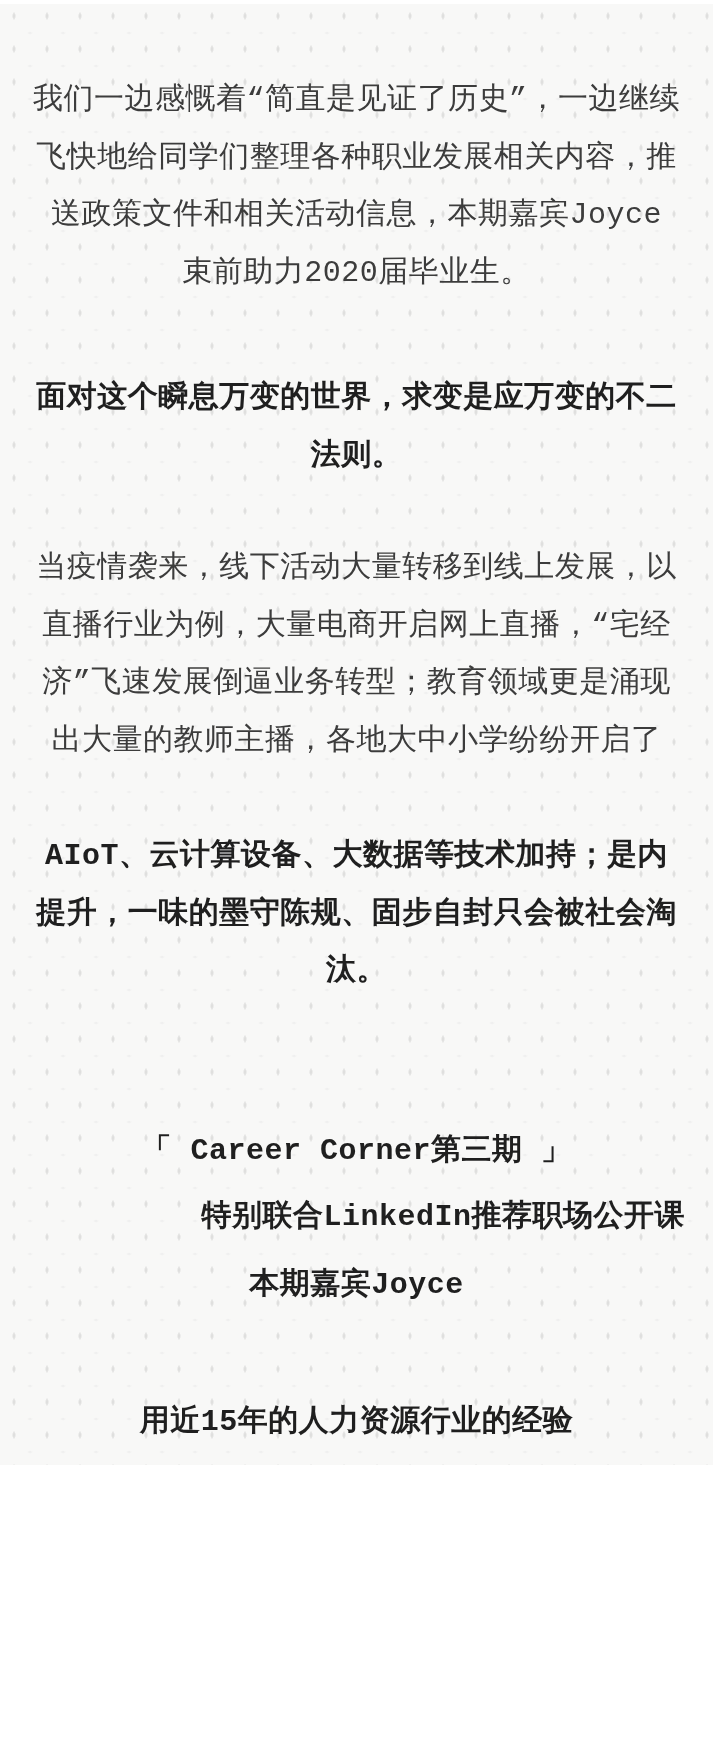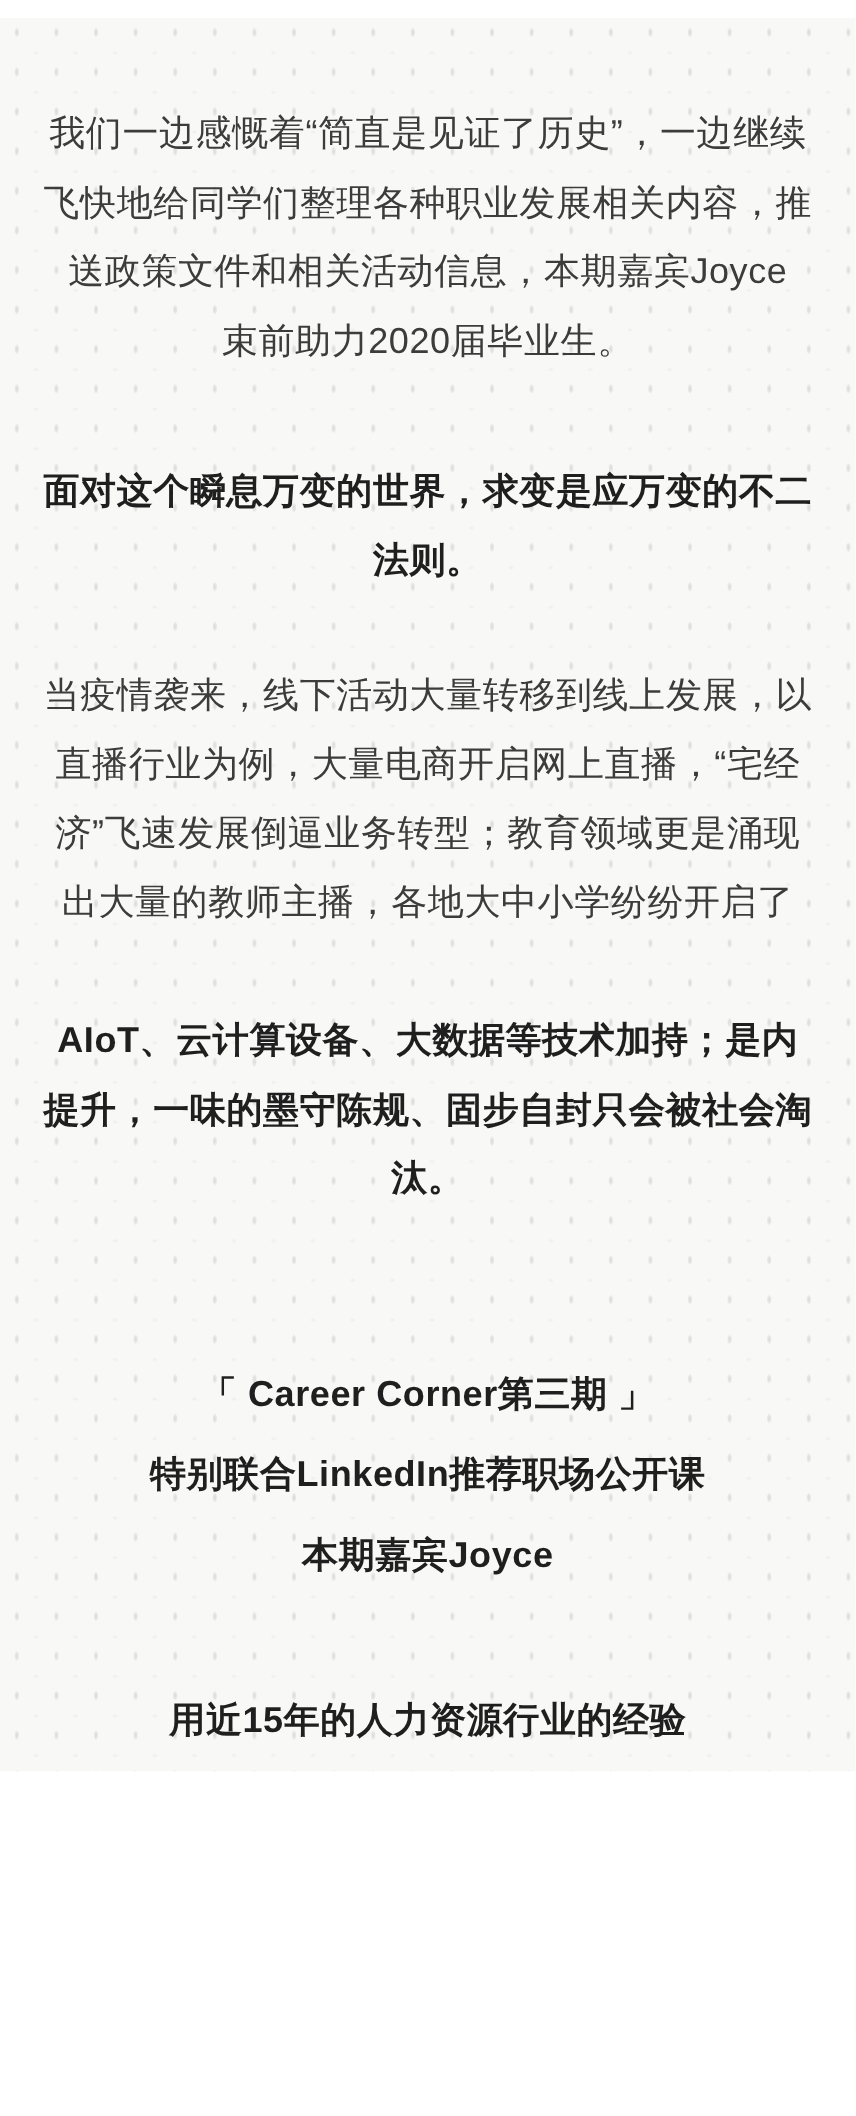--- a/index.html
+++ b/index.html
@@ -4,29 +4,29 @@
 <style>
   html, body {
     margin: 0;
     padding: 0;
     background: #ffffff;
   }
   .page {
     position: relative;
     width: 713px;
     height: 1461px;
-    margin: 15px auto;
+    margin: 4px auto;
     overflow: hidden;
     background-color: #f8f8f7;
     
     background-image:
       radial-gradient(2.5px 5.5px at 14px 12px, rgba(110,110,110,0.22), rgba(110,110,110,0.12) 55%, rgba(110,110,110,0) 75%),
       radial-gradient(4px 2.5px at 30px 29px, rgba(130,130,130,0.10), rgba(130,130,130,0) 70%);
     background-size: 33px 33px, 33px 33px;
-    font-family: Liberation Sans, sans-serif;
+    font-family: Liberation Mono, monospace;
   }
   .content {
     padding: 0 28px;
   }
   .para {
     margin: 0;
     text-align: center;
     font-size: 30px;
     line-height: 57.5px;
     letter-spacing: 0.5px;
@@ -38,21 +38,21 @@
     color: #1f1f1f;
   }
   .line { display: block; }
 
   
   .p1  { margin-top: 68px; }
   .p2  { margin-top: 68px; }
   .p3  { margin-top: 55px; }
   .p4  { margin-top: 58px; }
   .p5  { margin-top: 122px; }
-  .p6  { margin-top: 9px; }
+  .p6  { margin-top: 9px; text-align: right; }
   .p7  { margin-top: 10px; }
   .p8  { margin-top: 80px; }
   .p9  { margin-top: 8px; }
   .p10 { margin-top: 8px; }
 </style>
 </head>
 <body>
 
 <div class="page">
   <div class="content">

